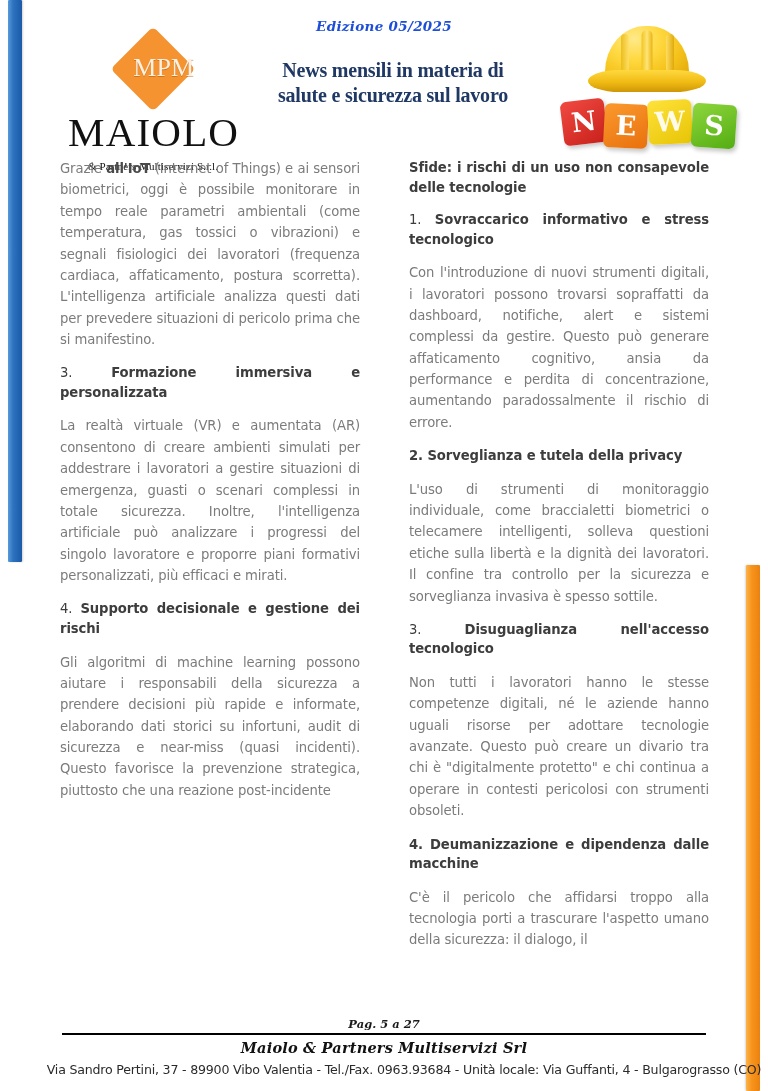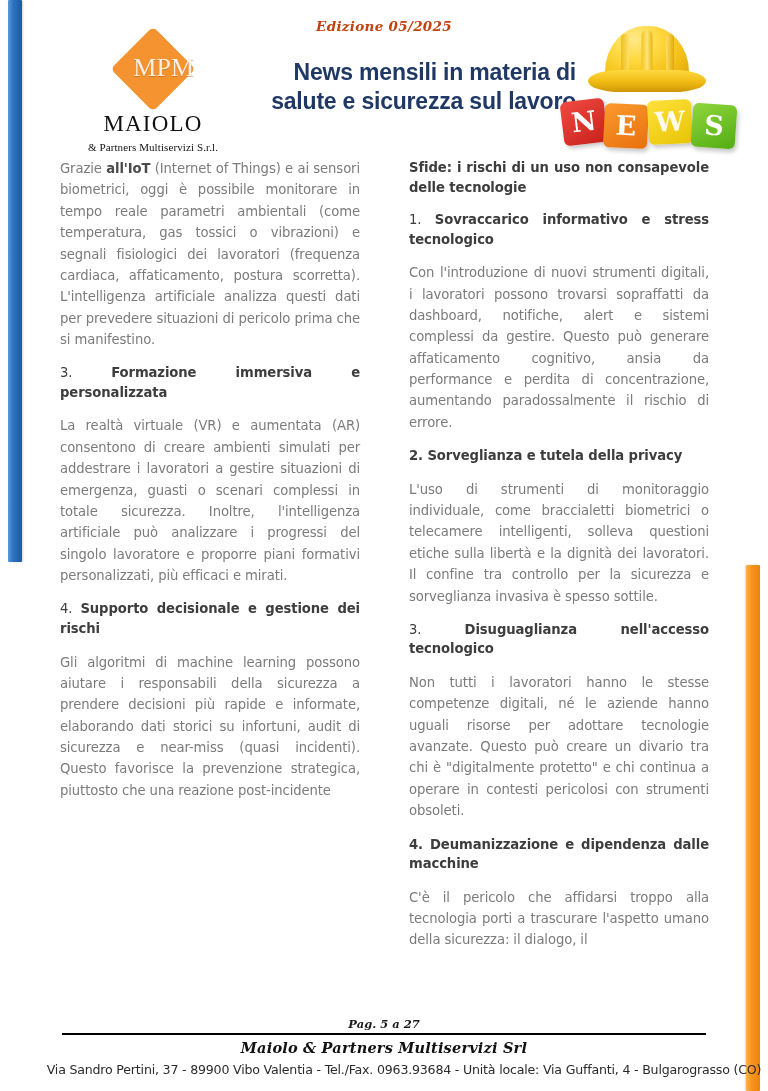--- a/index.html
+++ b/index.html
@@ -49,21 +49,21 @@
 
   .edition {
     position: absolute;
     left: 0; right: 0;
     top: 18px;
     text-align: center;
     font-family: "DejaVu Serif", serif;
     font-style: italic;
     font-weight: bold;
     font-size: 13.5px;
-    color: #c2410c;
+    color: #1d4ed8;
     letter-spacing: 0.3px;
   }
 
   
   .logo {
     position: absolute;
     left: 68px;
     top: 28px;
     width: 170px;
     text-align: center;
@@ -91,44 +91,44 @@
     top: 50%;
     transform: translateY(-52%);
     font-family: "Liberation Serif", serif;
     font-size: 26px;
     letter-spacing: 0px;
     color: #fdf0e2;
     text-shadow: 0 1px 0 rgba(120,60,0,0.35);
   }
   .logo-name {
     font-family: "Liberation Serif", serif;
-    font-size: 23px;
+    font-size: 41px;
     letter-spacing: 1.2px;
     color: #111111;
     line-height: 1.02;
     margin-top: 2px;
   }
   .logo-sub {
     font-family: "Liberation Serif", serif;
     font-size: 11px;
     color: #111111;
     letter-spacing: 0.1px;
     margin-top: 6px;
   }
 
   
   .title {
     position: absolute;
     left: 210px;
     top: 58px;
     width: 366px;
-    text-align: right;
-    font-family: Liberation Sans, sans-serif;
-    font-weight: bold;
-    font-size: 23px;
+    text-align: center;
+    font-family: Liberation Serif, serif;
+    font-weight: bold;
+    font-size: 20px;
     line-height: 1.26;
     color: #1f3864;
     letter-spacing: -0.2px;
   }
 
   
   .news-art {
     position: absolute;
     right: 22px;
     top: 24px;

